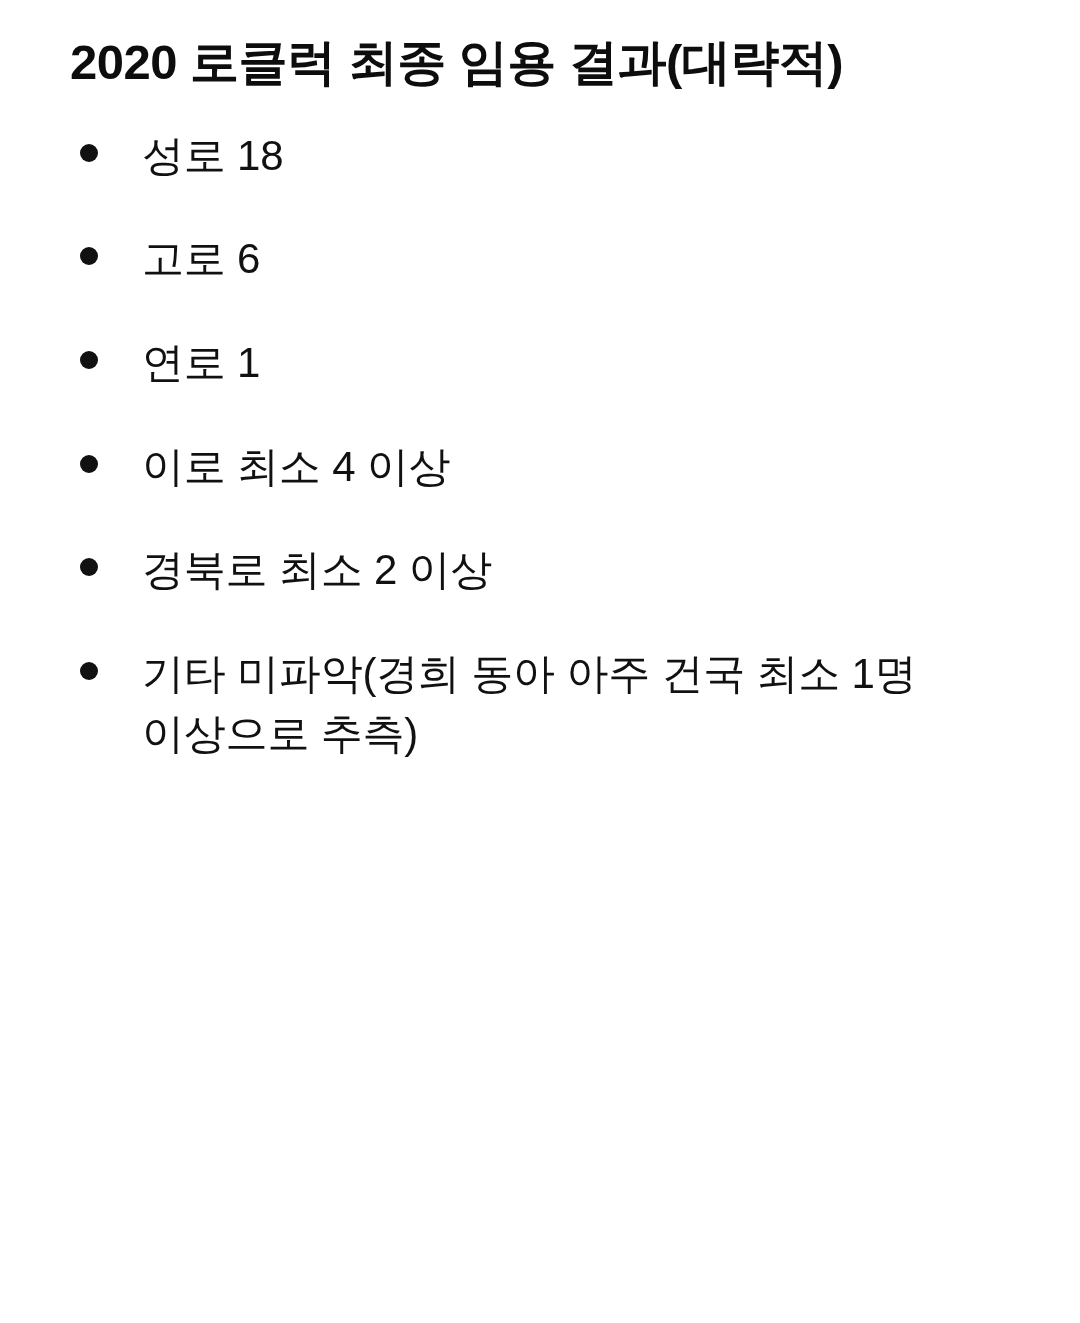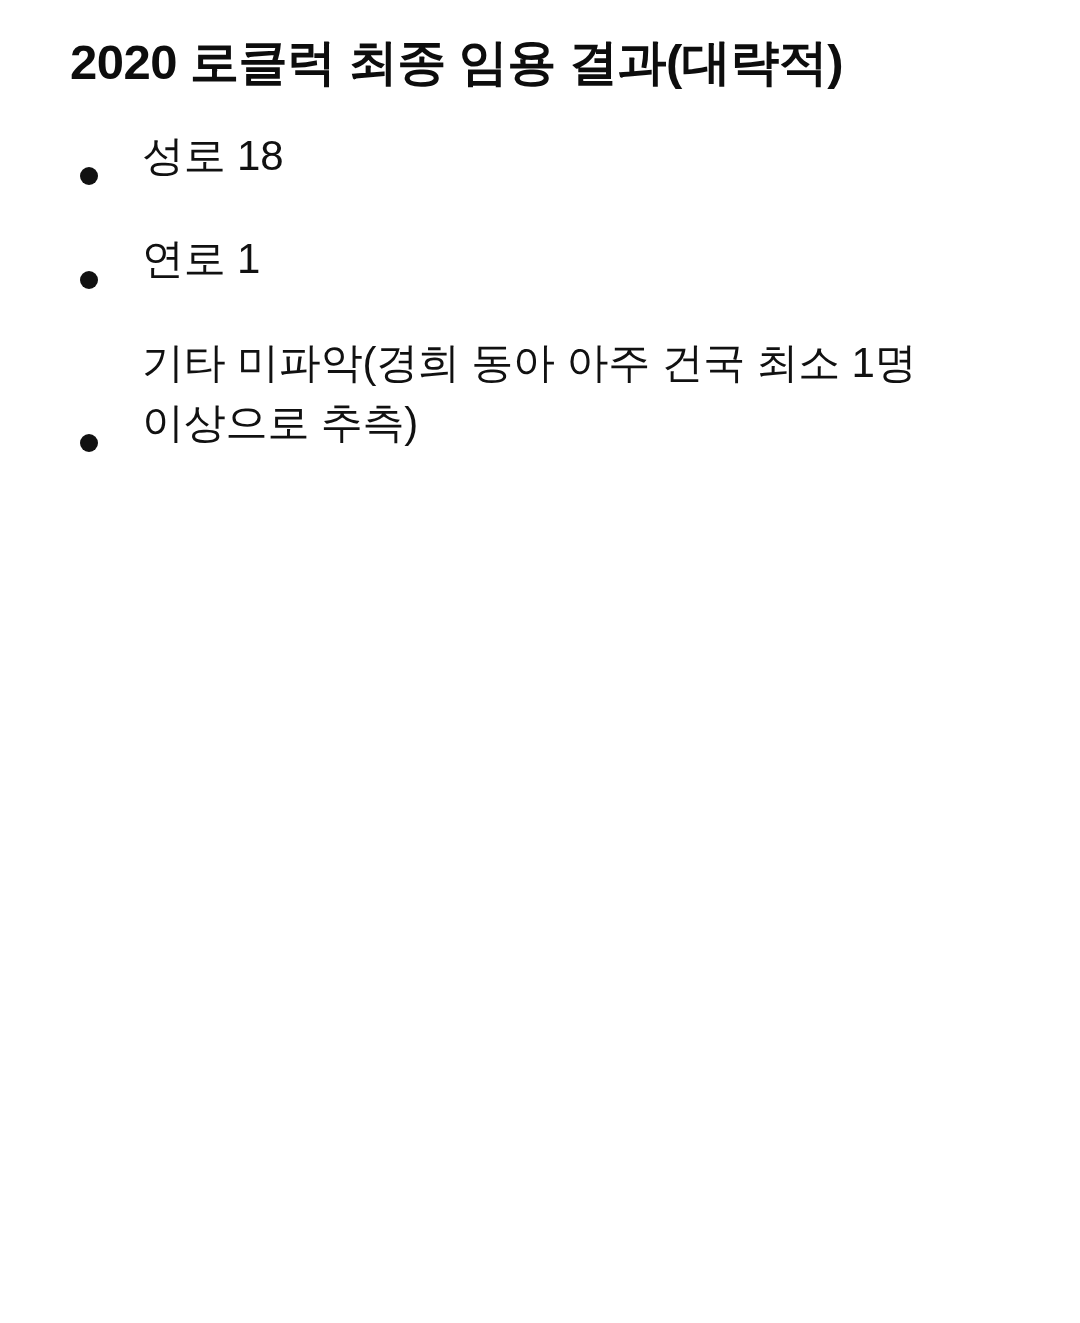--- a/index.html
+++ b/index.html
@@ -29,21 +29,21 @@
     color: #0d0d0d;
     white-space: nowrap;
   }
   .bullet-list {
     list-style: none;
     margin: 0;
     padding: 0;
   }
   .bullet-item {
     display: flex;
-    align-items: flex-end;
+    align-items: flex-start;
     margin: 0 0 44px 0;
   }
   .bullet-item:last-child {
     margin-bottom: 0;
     margin-top: 32px;
   }
   .bullet-dot {
     flex: 0 0 auto;
     width: 18px;
     height: 18px;
@@ -70,27 +70,39 @@
   <ul class="bullet-list">
 
     <li class="bullet-item">
       <span class="bullet-dot"></span>
       <span class="bullet-text">성로 18</span>
     </li>
 
 
 
 
+    <li class="bullet-item">
+      <span class="bullet-dot"></span>
+      <span class="bullet-text">고로 6</span>
+    </li>
 
     <li class="bullet-item">
       <span class="bullet-dot"></span>
       <span class="bullet-text">연로 1</span>
     </li>
 
+    <li class="bullet-item">
+      <span class="bullet-dot"></span>
+      <span class="bullet-text">이로 최소 4 이상</span>
+    </li>
 
+    <li class="bullet-item">
+      <span class="bullet-dot"></span>
+      <span class="bullet-text">경북로 최소 2 이상</span>
+    </li>
 
 
     <li class="bullet-item">
       <span class="bullet-dot"></span>
       <span class="bullet-text">기타 미파악(경희 동아 아주 건국 최소 1명 이상으로 추측)</span>
     </li>
 
   </ul>
 </div>
 

